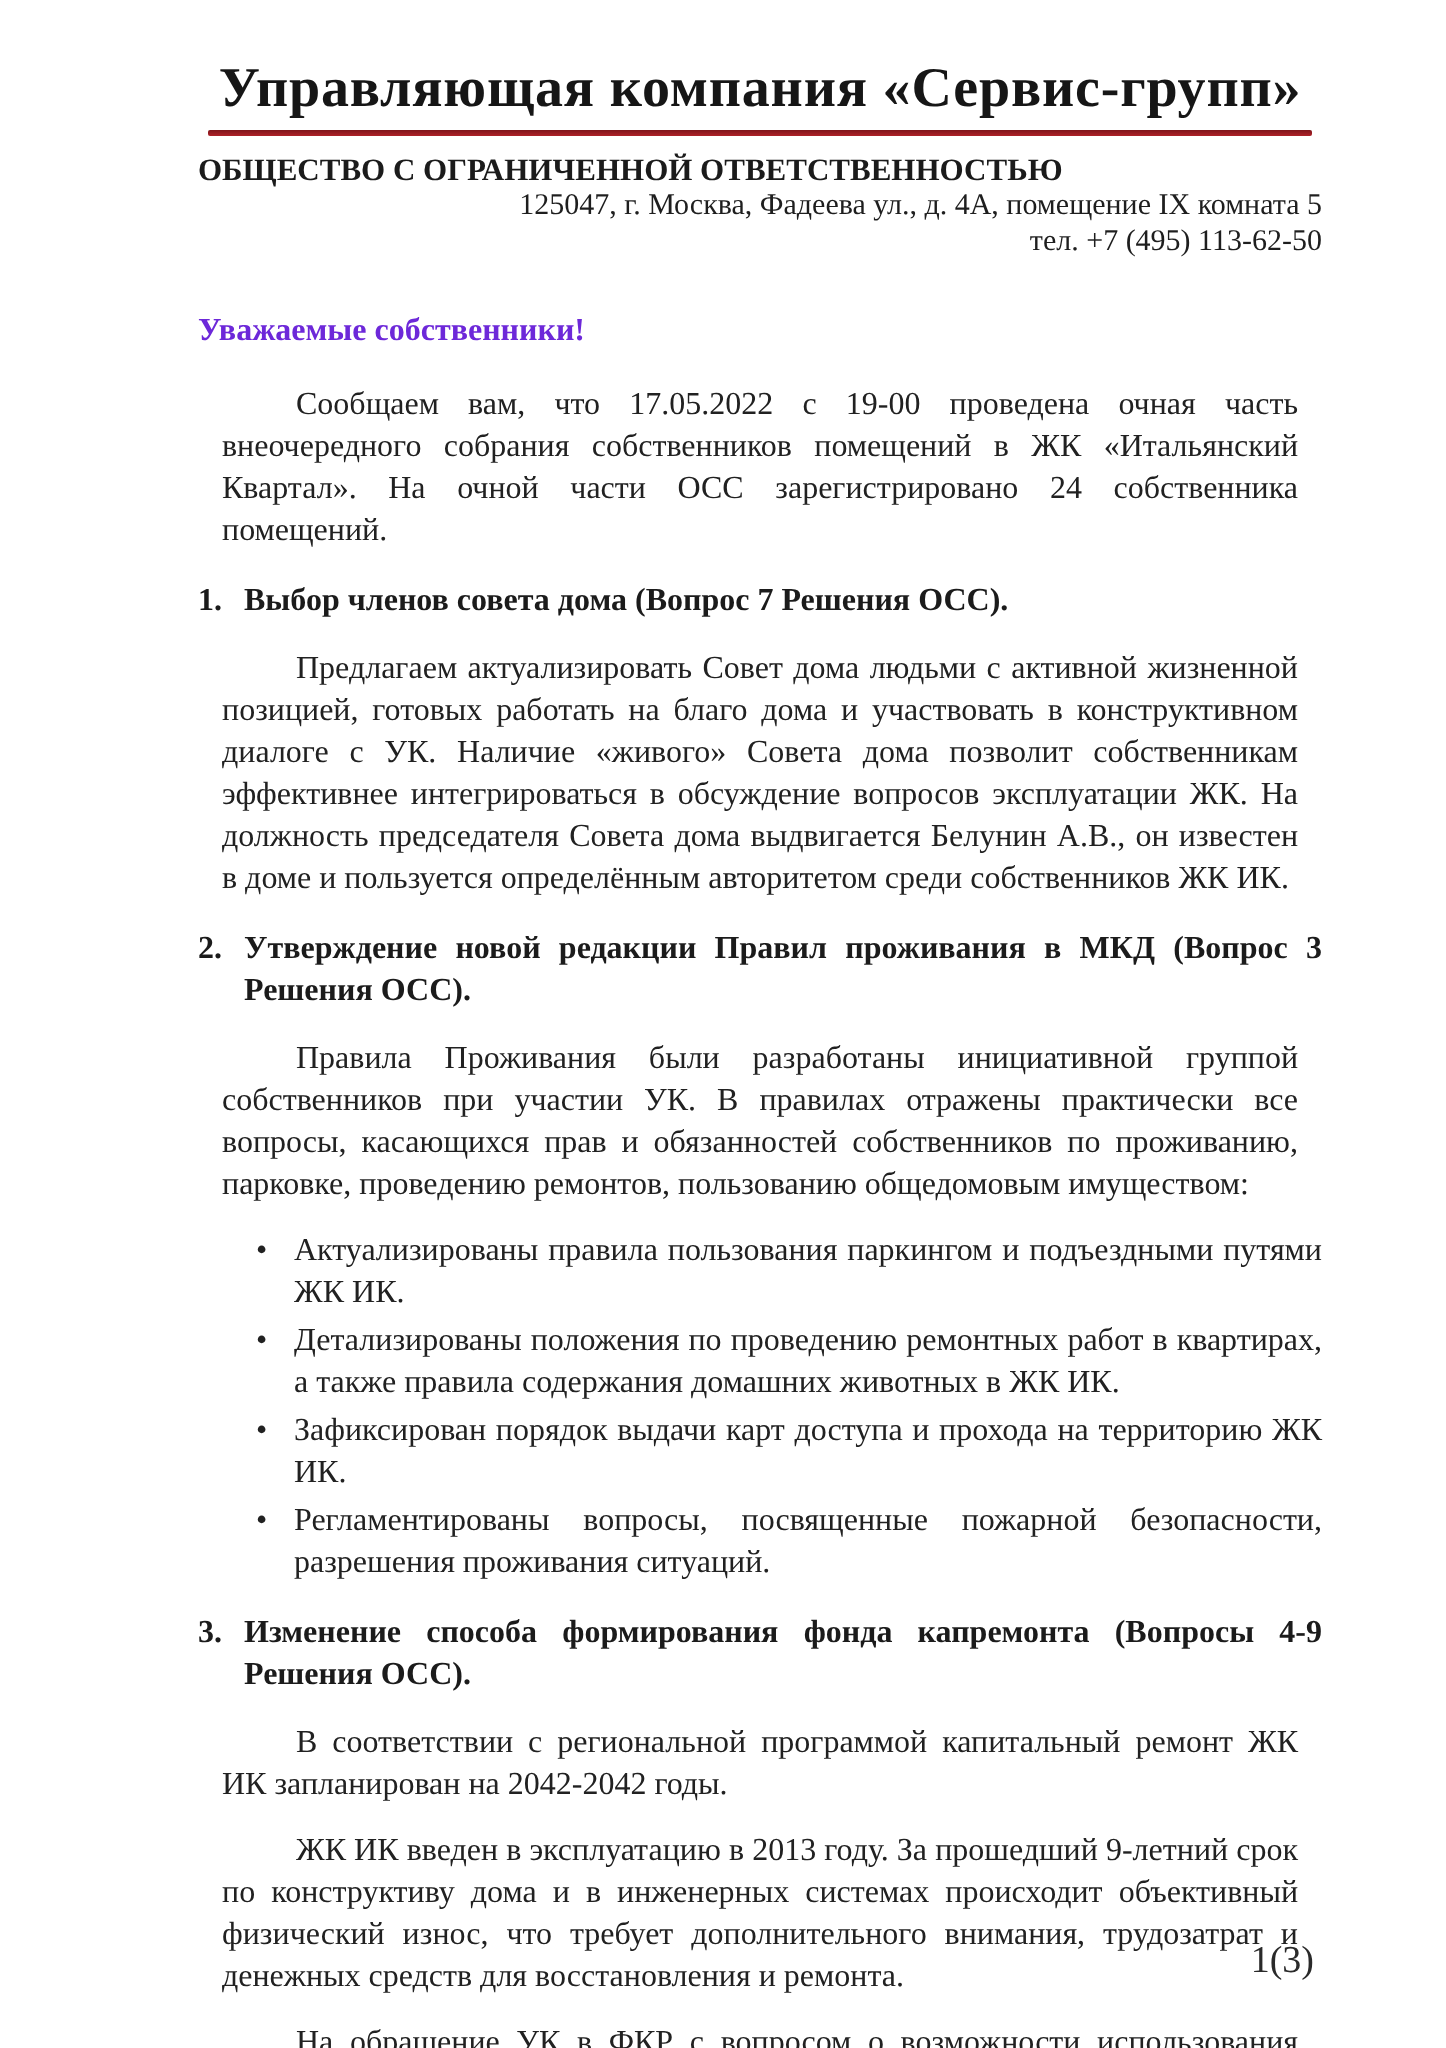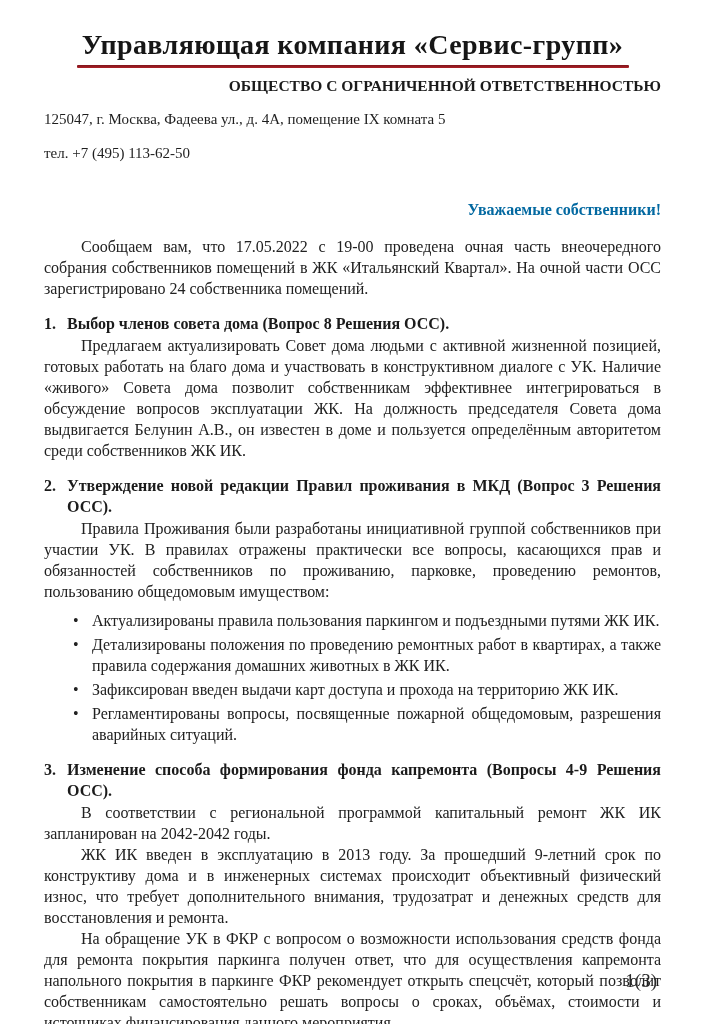--- a/index.html
+++ b/index.html
@@ -12,64 +12,63 @@
     height: 1024px;
     overflow: hidden;
     font-family: "Liberation Serif", "DejaVu Serif", serif;
     color: #222222;
   }
   .page {
     position: relative;
     box-sizing: border-box;
     width: 723px;
     height: 1024px;
-    padding: 28px 62px 0 44px;
+    padding: 28px 62px 0 99px;
     background: #ffffff;
   }
   
   .title {
     font-size: 28px;
     font-weight: bold;
     text-align: center;
     color: #161616;
     letter-spacing: 0.4px;
     line-height: 34px;
     margin: 0;
   }
   .rule {
     height: 3px;
     width: 552px;
     margin: 3px auto 9px auto;
     background: linear-gradient(#7e151b, #ae2128);
     border-radius: 1px;
   }
   .org {
-    text-align: right;
+    text-align: left;
     font-weight: bold;
     font-size: 15.5px;
     line-height: 18px;
     color: #1b1b1b;
   }
   .addr, .tel {
-    text-align: left;
+    text-align: right;
     font-size: 15px;
     line-height: 17.5px;
     color: #1e1e1e;
-    margin-top: 16px;
   }
   
   .salutation {
-    margin-top: 39px;
-    text-align: right;
+    margin-top: 27px;
+    text-align: left;
     font-weight: bold;
     font-size: 16px;
-    color: #0369a1;
+    color: #6d28d9;
   }
   .para {
-    margin: 0;
+    margin: 12px;
     font-size: 16px;
     line-height: 21px;
     text-align: justify;
     text-indent: 37px;
     color: #212121;
   }
   .para.first { margin-top: 17px; }
   .para.lead  { margin-top: 12px; }
   
   .item { margin-top: 14px; }
@@ -125,36 +124,36 @@
     <div class="tel">тел. +7 (495) 113-62-50</div>
   </div>
 
   <div class="salutation">Уважаемые собственники!</div>
 
   <p class="para first">Сообщаем вам, что 17.05.2022 с 19-00 проведена очная часть внеочередного собрания собственников помещений в ЖК «Итальянский Квартал». На очной части ОСС зарегистрировано 24 собственника помещений.</p>
 
   <div class="item">
     <div class="item-title">
       <span class="item-num">1.</span>
-      <span>Выбор членов совета дома (Вопрос 8 Решения ОСС).</span>
+      <span>Выбор членов совета дома (Вопрос 7 Решения ОСС).</span>
     </div>
     <p class="para">Предлагаем актуализировать Совет дома людьми с активной жизненной позицией, готовых работать на благо дома и участвовать в конструктивном диалоге с УК. Наличие «живого» Совета дома позволит собственникам эффективнее интегрироваться в обсуждение вопросов эксплуатации ЖК. На должность председателя Совета дома выдвигается Белунин А.В., он известен в доме и пользуется определённым авторитетом среди собственников ЖК ИК.</p>
   </div>
 
   <div class="item">
     <div class="item-title">
       <span class="item-num">2.</span>
       <span>Утверждение новой редакции Правил проживания в МКД (Вопрос 3 Решения ОСС).</span>
     </div>
     <p class="para">Правила Проживания были разработаны инициативной группой собственников при участии УК. В правилах отражены практически все вопросы, касающихся прав и обязанностей собственников по проживанию, парковке, проведению ремонтов, пользованию общедомовым имуществом:</p>
     <div class="bullets">
       <div class="bullet">Актуализированы правила пользования паркингом и подъездными путями ЖК ИК.</div>
       <div class="bullet">Детализированы положения по проведению ремонтных работ в квартирах, а также правила содержания домашних животных в ЖК ИК.</div>
-      <div class="bullet">Зафиксирован введен выдачи карт доступа и прохода на территорию ЖК ИК.</div>
-      <div class="bullet">Регламентированы вопросы, посвященные пожарной общедомовым, разрешения аварийных ситуаций.</div>
+      <div class="bullet">Зафиксирован порядок выдачи карт доступа и прохода на территорию ЖК ИК.</div>
+      <div class="bullet">Регламентированы вопросы, посвященные пожарной безопасности, разрешения проживания ситуаций.</div>
     </div>
   </div>
 
   <div class="item">
     <div class="item-title">
       <span class="item-num">3.</span>
       <span>Изменение способа формирования фонда капремонта (Вопросы 4-9 Решения ОСС).</span>
     </div>
     <p class="para">В соответствии с региональной программой капитальный ремонт ЖК ИК запланирован на 2042-2042 годы.</p>
     <p class="para">ЖК ИК введен в эксплуатацию в 2013 году. За прошедший 9-летний срок по конструктиву дома и в инженерных системах происходит объективный физический износ, что требует дополнительного внимания, трудозатрат и денежных средств для восстановления и ремонта.</p>

